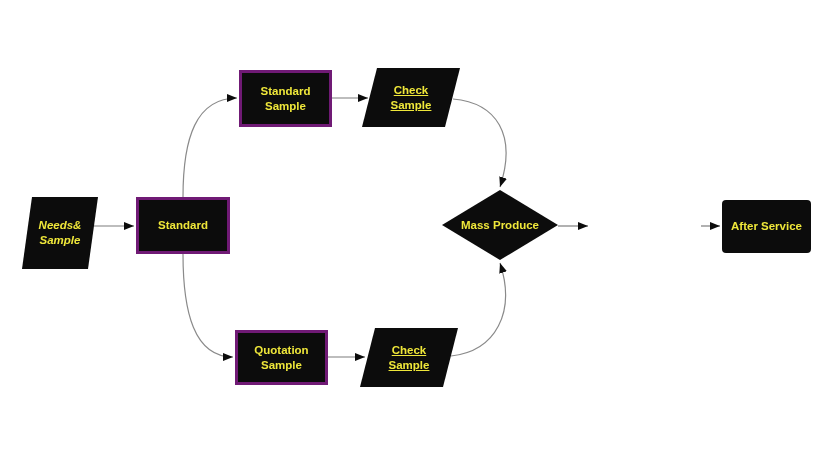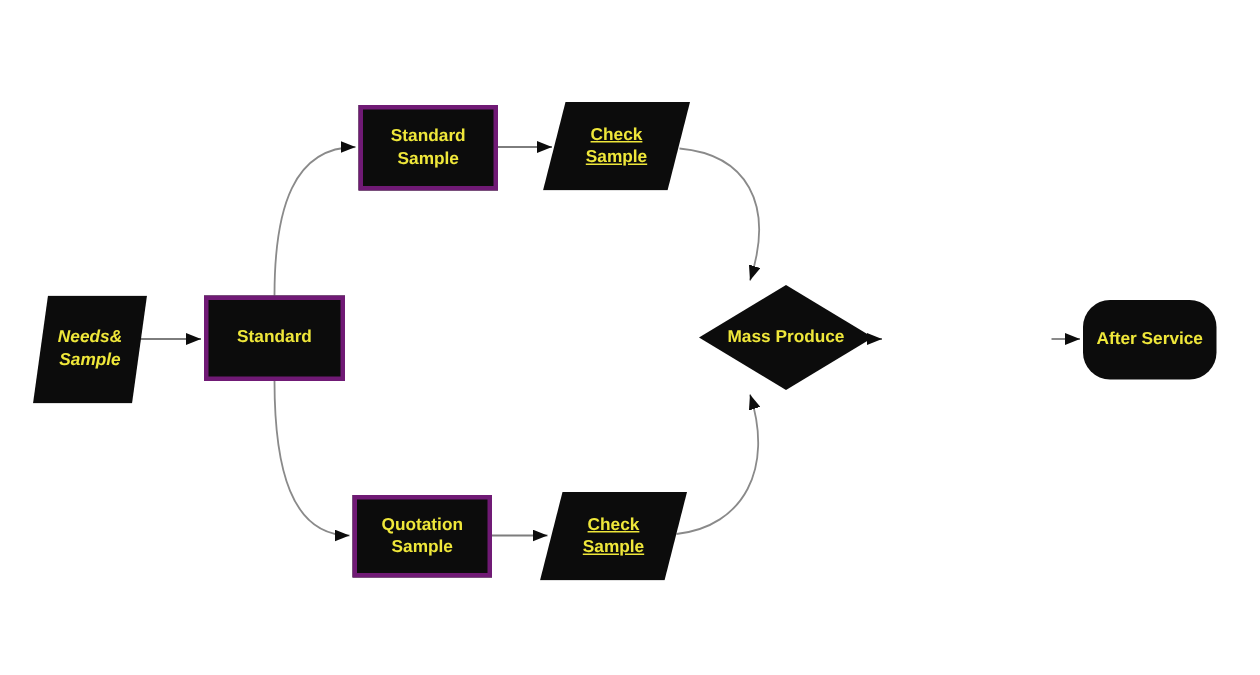--- a/index.html
+++ b/index.html
@@ -32,30 +32,30 @@
     align-items: center;
     justify-content: center;
     text-align: center;
     white-space: pre-line;
     box-sizing: border-box;
   }
   .rect { border: 3px solid #701a75; }
   .para-sm  { clip-path: polygon(10px 0, 100% 0, calc(100% - 10px) 100%, 0 100%); }
   .para-md  { clip-path: polygon(15px 0, 100% 0, calc(100% - 15px) 100%, 0 100%); text-decoration: underline; }
   .diamond  { clip-path: polygon(50% 0, 100% 50%, 50% 100%, 0 50%); }
-  .rounded  { border-radius: 18px; }
+  .rounded  { border-radius: 4px; }
 
   
   #n-needs      { left: 22px;  top: 197px; width: 76px;  height: 72px; font-style: italic; }
   #n-quotation  { left: 136px; top: 197px; width: 94px;  height: 57px; }
   #n-standard   { left: 239px; top: 70px;  width: 93px;  height: 57px; }
   #n-check-top  { left: 362px; top: 68px;  width: 98px;  height: 59px; }
   #n-customized { left: 235px; top: 330px; width: 93px;  height: 55px; }
   #n-check-bot  { left: 360px; top: 328px; width: 98px;  height: 59px; }
-  #n-mass       { left: 466px; top: 190px; width: 116px; height: 70px; justify-content: center; }
+  #n-mass       { left: 442px; top: 190px; width: 116px; height: 70px; justify-content: center; }
   #n-transport  { left: 583px; top: 202px; width: 125px; height: 48px; }
   #n-after      { left: 722px; top: 200px; width: 89px;  height: 53px; }
 </style>
 </head>
 <body>
 
 <div class="canvas">
 
   <svg class="wires" viewBox="0 0 840 450">
     <defs>

